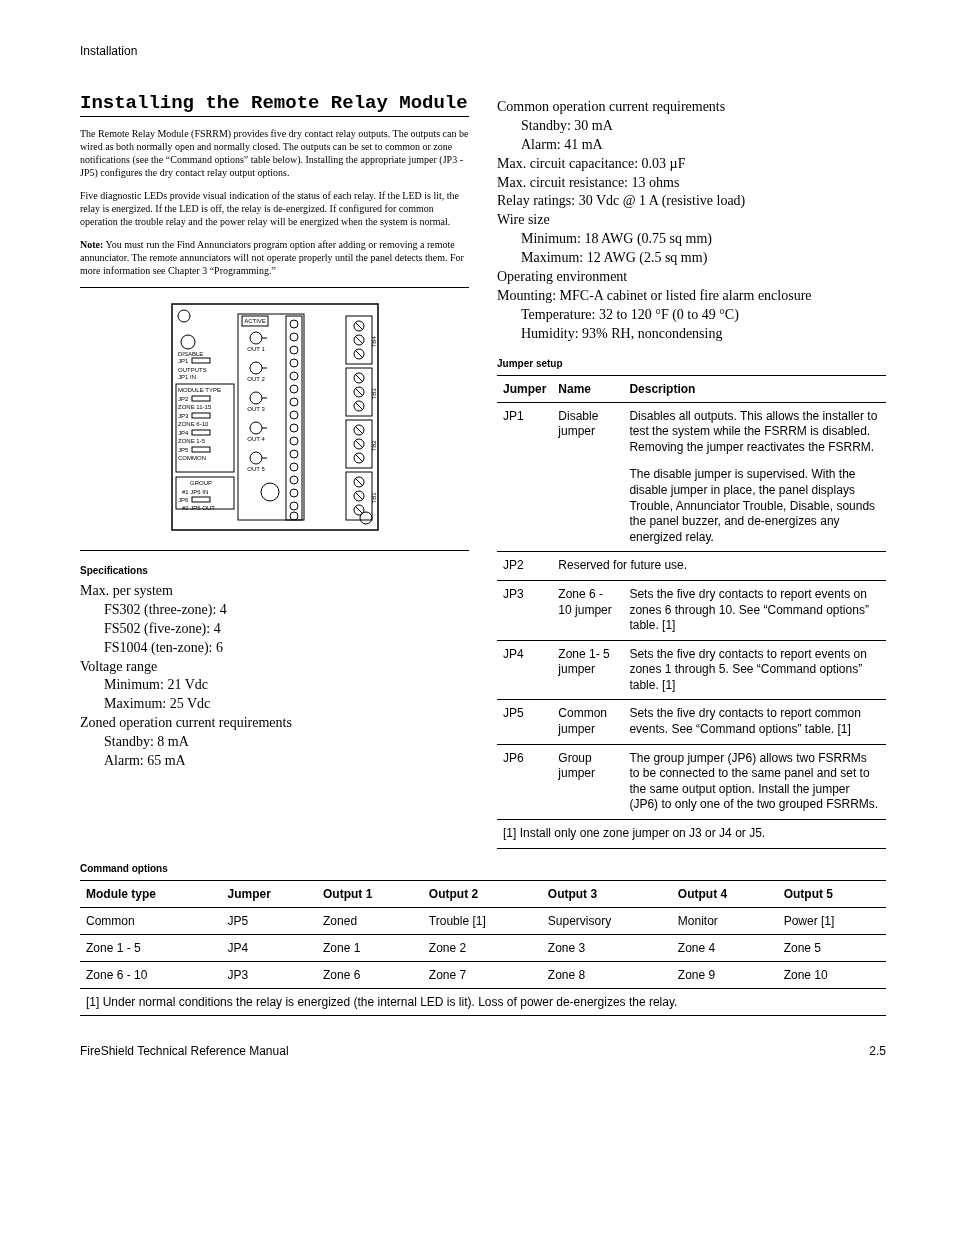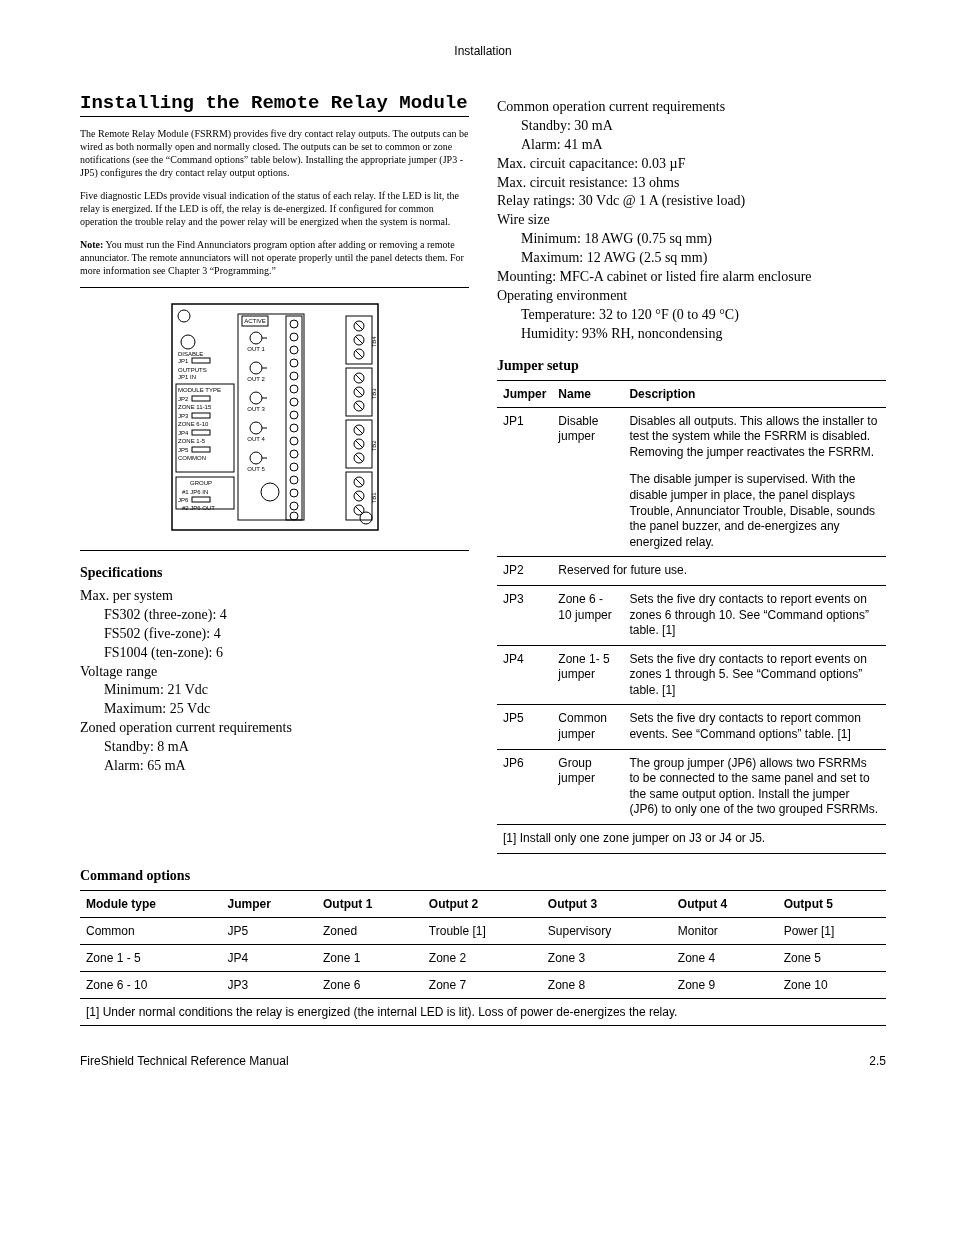--- a/index.html
+++ b/index.html
@@ -12,42 +12,42 @@
     width: 954px;
     height: 1235px;
     box-sizing: border-box;
     position: relative;
   }
   .page {
     padding: 44px 68px 0 80px;
     box-sizing: border-box;
   }
   .header-area {
-    text-align: center;
+    text-align: left;
     font-family: Arial, Helvetica, sans-serif;
     font-size: 12px;
     margin-bottom: 34px;
   }
   .two-col {
     display: flex;
     gap: 28px;
   }
   .col { flex: 1; min-width: 0; }
   h2.section-title {
     font-family: Liberation Mono, monospace;
     font-weight: bold;
     font-size: 19px;
     margin: 0 0 4px 0;
     border-bottom: 1.5px solid #000;
     padding-bottom: 2px;
   }
   h3.subhead {
-    font-family: Liberation Serif, serif;
+    font-family: Liberation Sans, sans-serif;
     font-weight: bold;
-    font-size: 14px;
+    font-size: 10px;
     margin: 14px 0 6px 0;
   }
   p {
     margin: 10px 0;
     font-size: 10px;
     line-height: 1.3;
   }
   .speclist { margin: 6px 0; line-height: 1.35; }
   .speclist .l0 { margin: 0; }
   .speclist .l1 { margin: 0 0 0 24px; }
@@ -286,22 +286,22 @@
       <div class="speclist" id="speclist-right">
           <div class="l0">Common operation current requirements</div>
           <div class="l1">Standby: 30 mA</div>
           <div class="l1">Alarm: 41 mA</div>
           <div class="l0">Max. circuit capacitance: 0.03 µF</div>
           <div class="l0">Max. circuit resistance: 13 ohms</div>
           <div class="l0">Relay ratings: 30 Vdc @ 1 A (resistive load)</div>
           <div class="l0">Wire size</div>
           <div class="l1">Minimum: 18 AWG (0.75 sq mm)</div>
           <div class="l1">Maximum: 12 AWG (2.5 sq mm)</div>
+          <div class="l0">Operating environment</div>
           <div class="l0">Mounting: MFC-A cabinet or listed fire alarm enclosure</div>
-          <div class="l0">Operating environment</div>
           <div class="l1">Temperature: 32 to 120 °F (0 to 49 °C)</div>
           <div class="l1">Humidity: 93% RH, noncondensing</div>
         </div>
 
       <h3 class="subhead">Jumper setup</h3>
       <table class="jtable">
         <thead>
             <tr>
           <th>Jumper</th>
           <th>Name</th>

